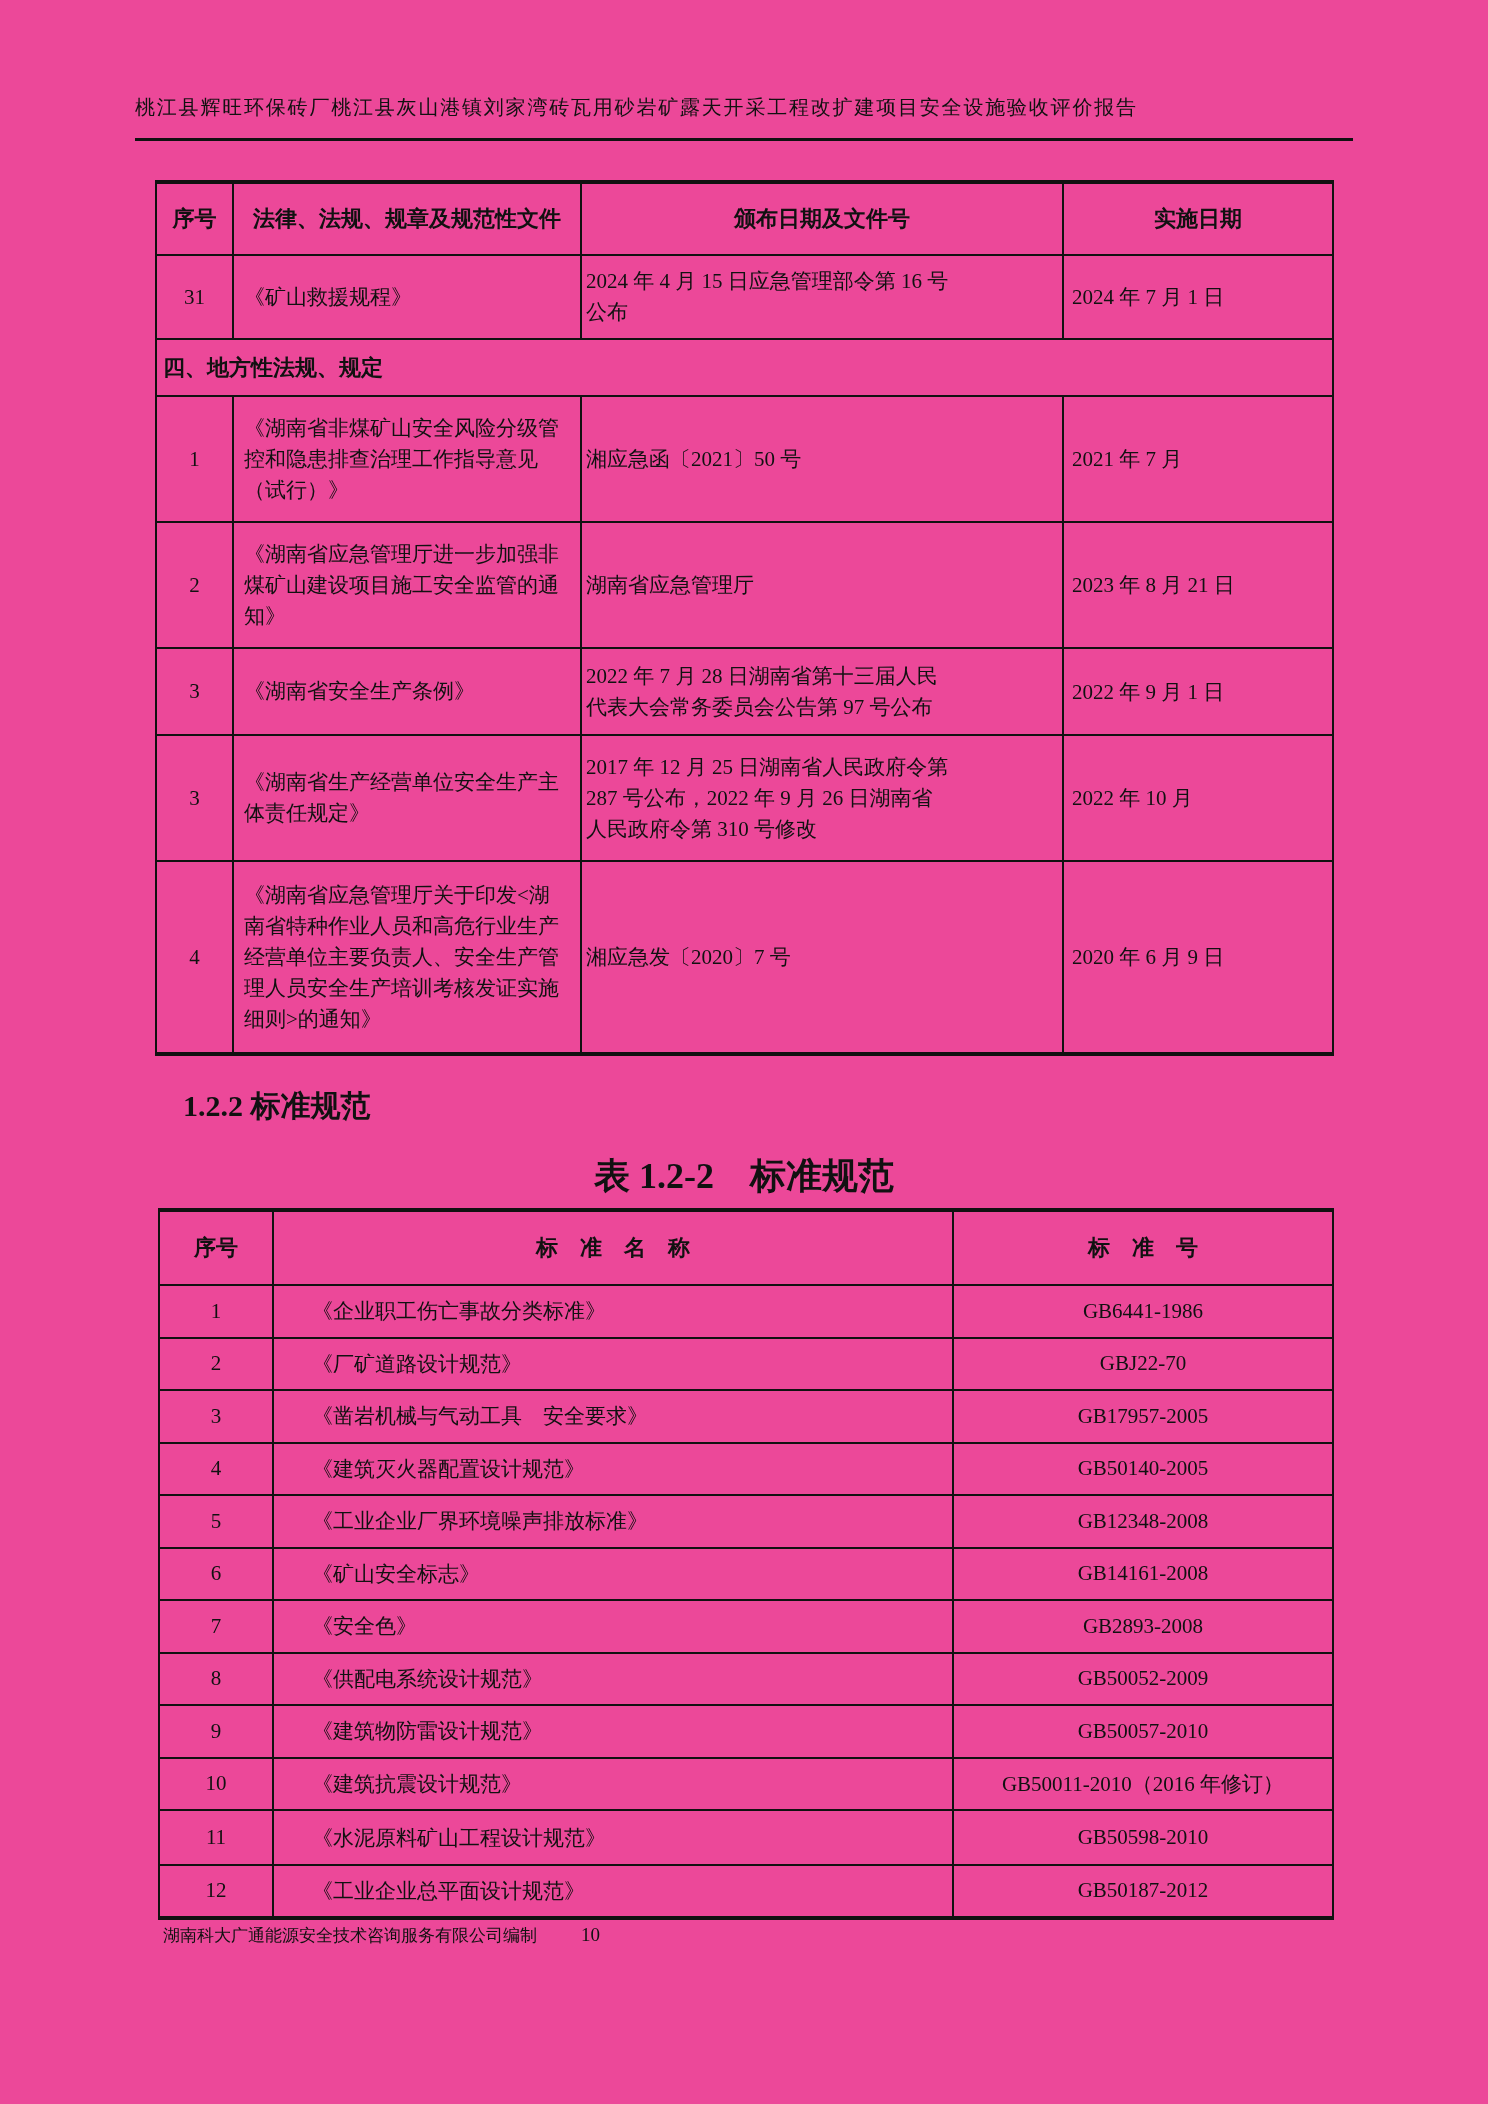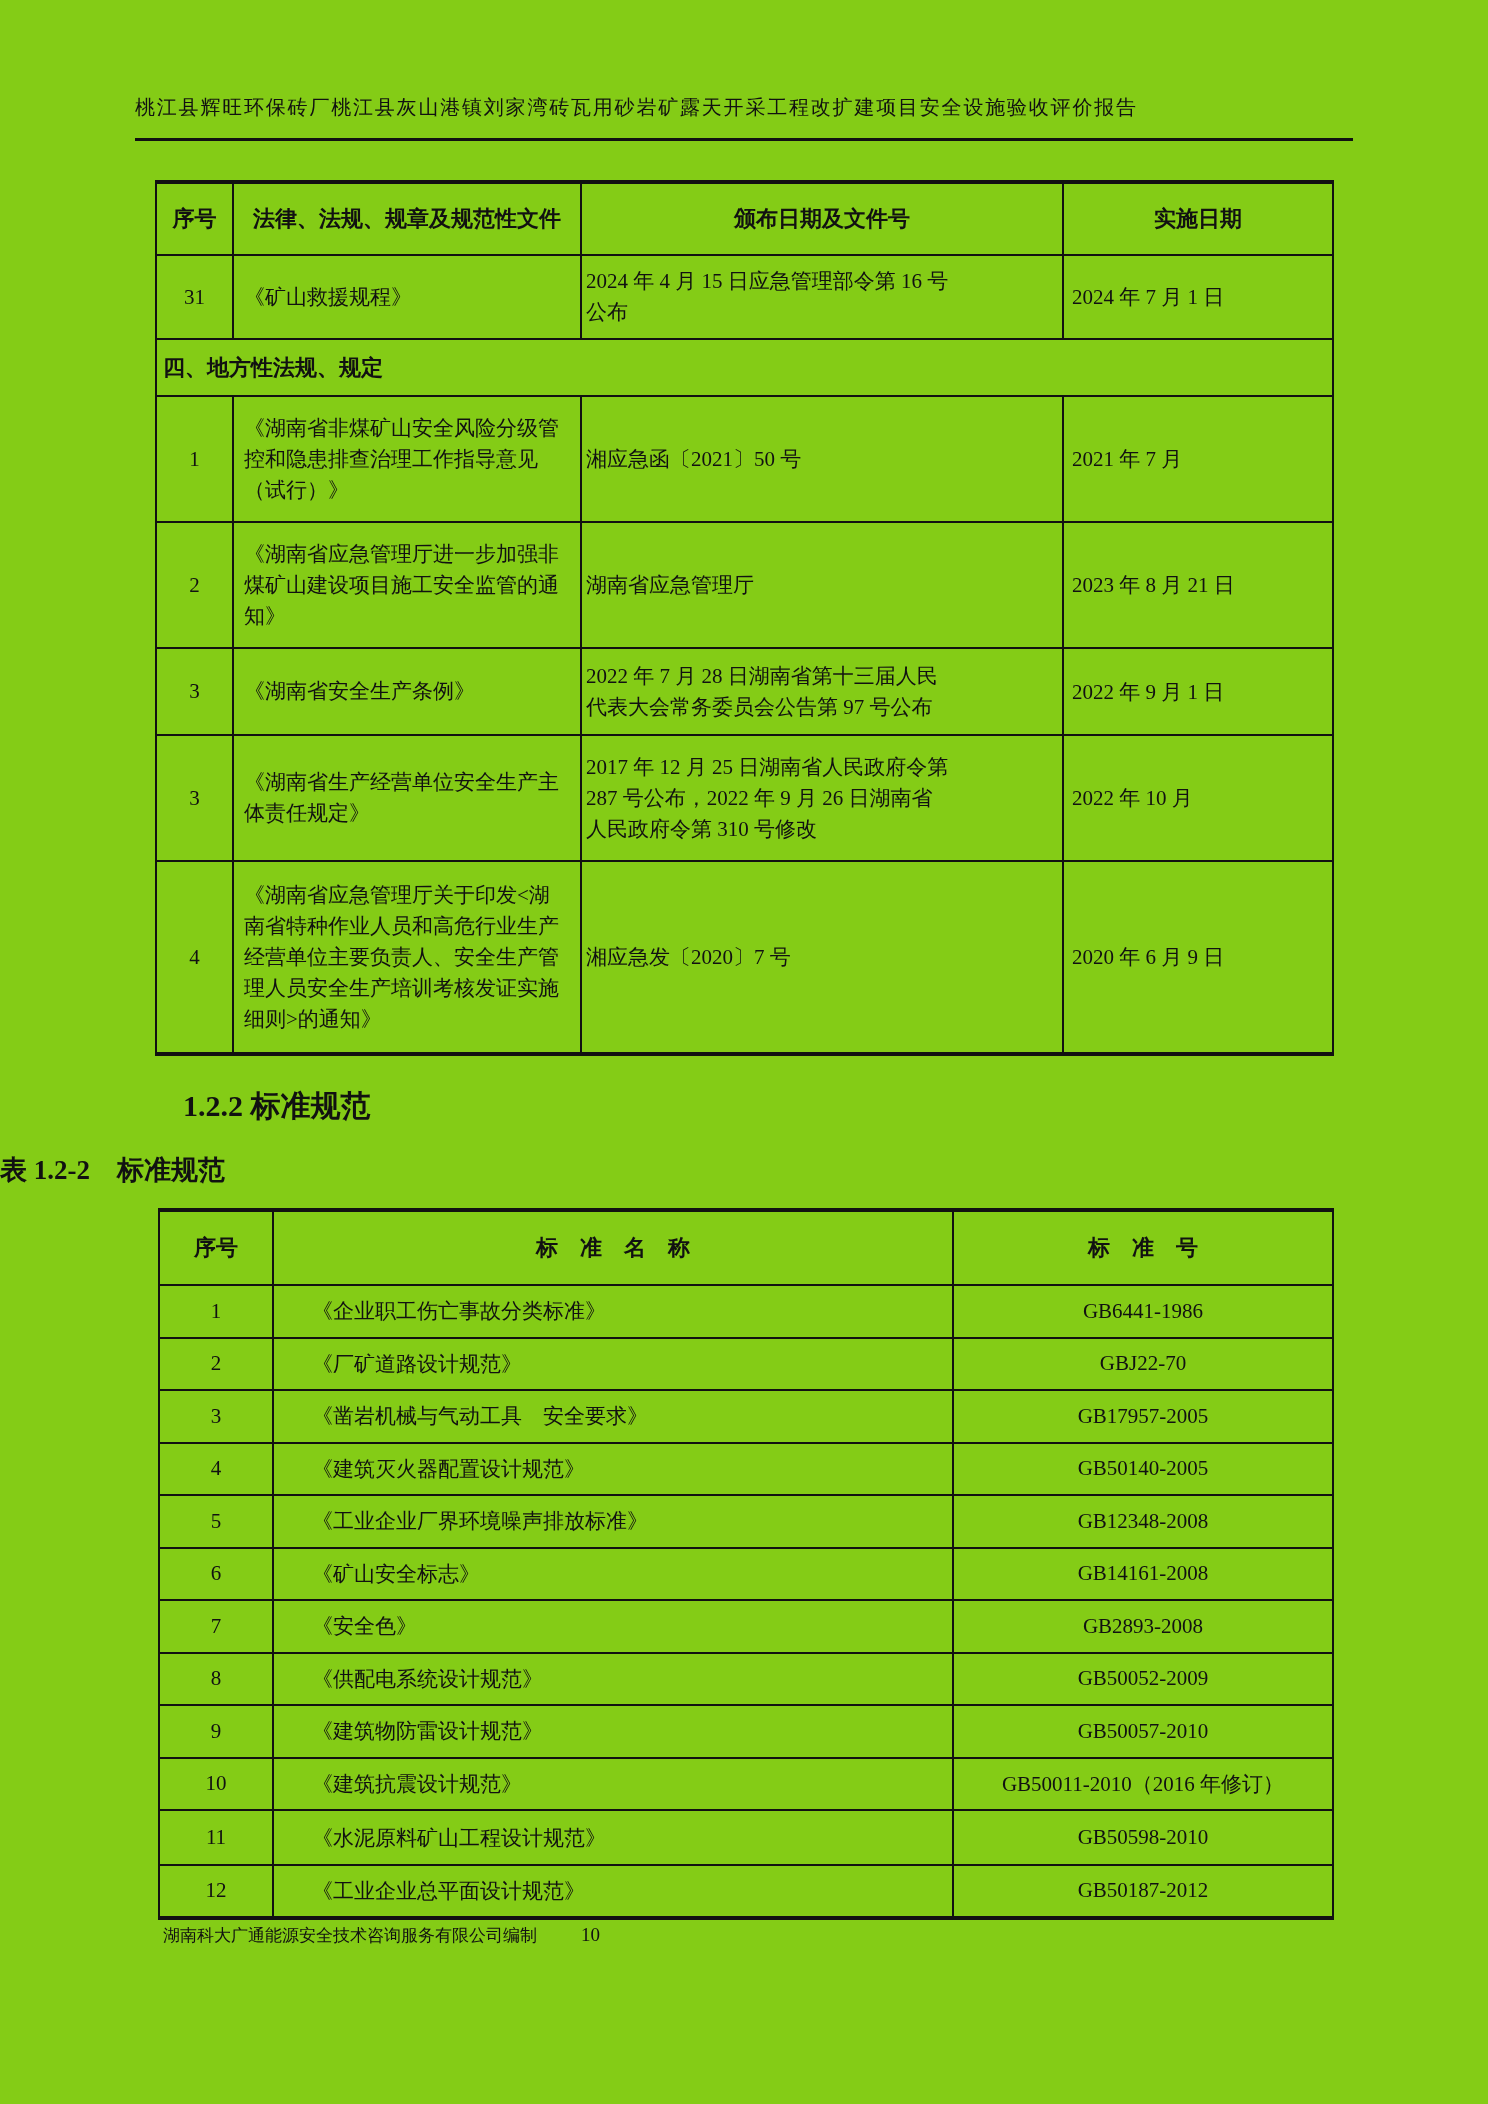--- a/index.html
+++ b/index.html
@@ -1,19 +1,19 @@
 <!DOCTYPE html>
 <html><head>
 <meta charset="utf-8">
 <style>
   html,body{margin:0;padding:0;background:#e8e8e8;}
   .page{
     position:relative;
     width:1488px;height:2104px;
-    background:#84cc16;
+    background:#ec4899;
     margin:0 auto;
     font-family:"Liberation Serif","DejaVu Serif",serif;
     color:#111;
     overflow:hidden;
   }
   
   .doc-header{
     position:absolute;left:135px;top:94px;width:1230px;
     font-size:20px;letter-spacing:1.8px;white-space:nowrap;
   }
@@ -34,21 +34,21 @@
   .section-row-cell{font-weight:bold;font-size:22px;text-align:left;padding-left:6px;}
   .s-name{text-align:left;padding-left:38px;}
   .s-code{text-align:center;}
   
   .section-heading{
     position:absolute;left:183px;top:1086px;
     font-size:30px;font-weight:bold;white-space:nowrap;
   }
   .table-caption{
     position:absolute;left:0;top:1152px;width:1488px;
-    text-align:left;font-size:27px;font-weight:bold;
+    text-align:center;font-size:36px;font-weight:bold;
   }
   
   .doc-footer{
     position:absolute;left:163px;top:1924px;
     font-size:17px;white-space:nowrap;
   }
   .page-number{margin-left:44px;font-size:19px;}
 </style>
 </head>
 <body>

